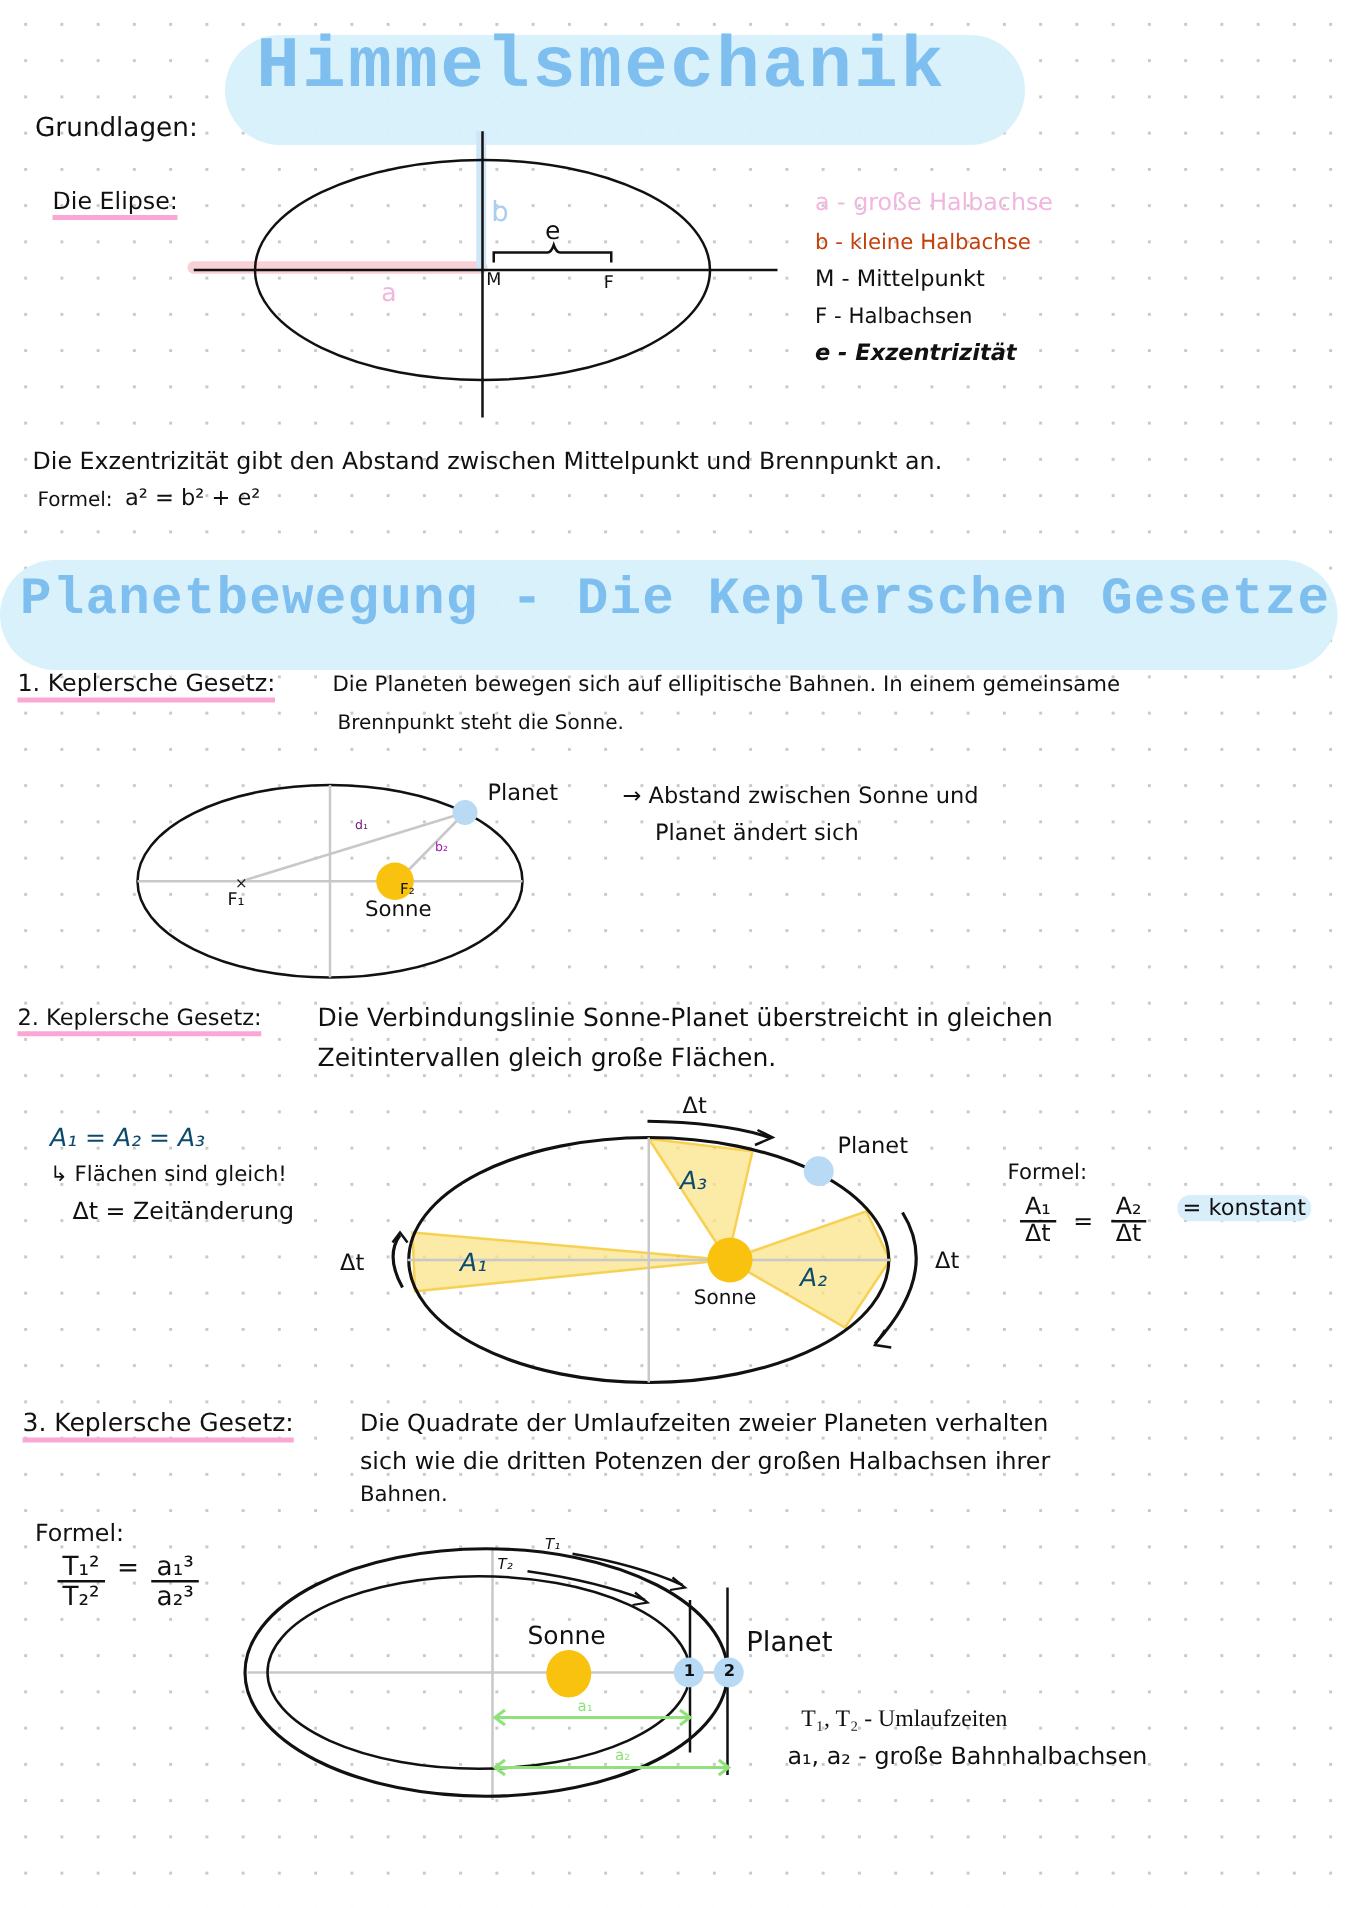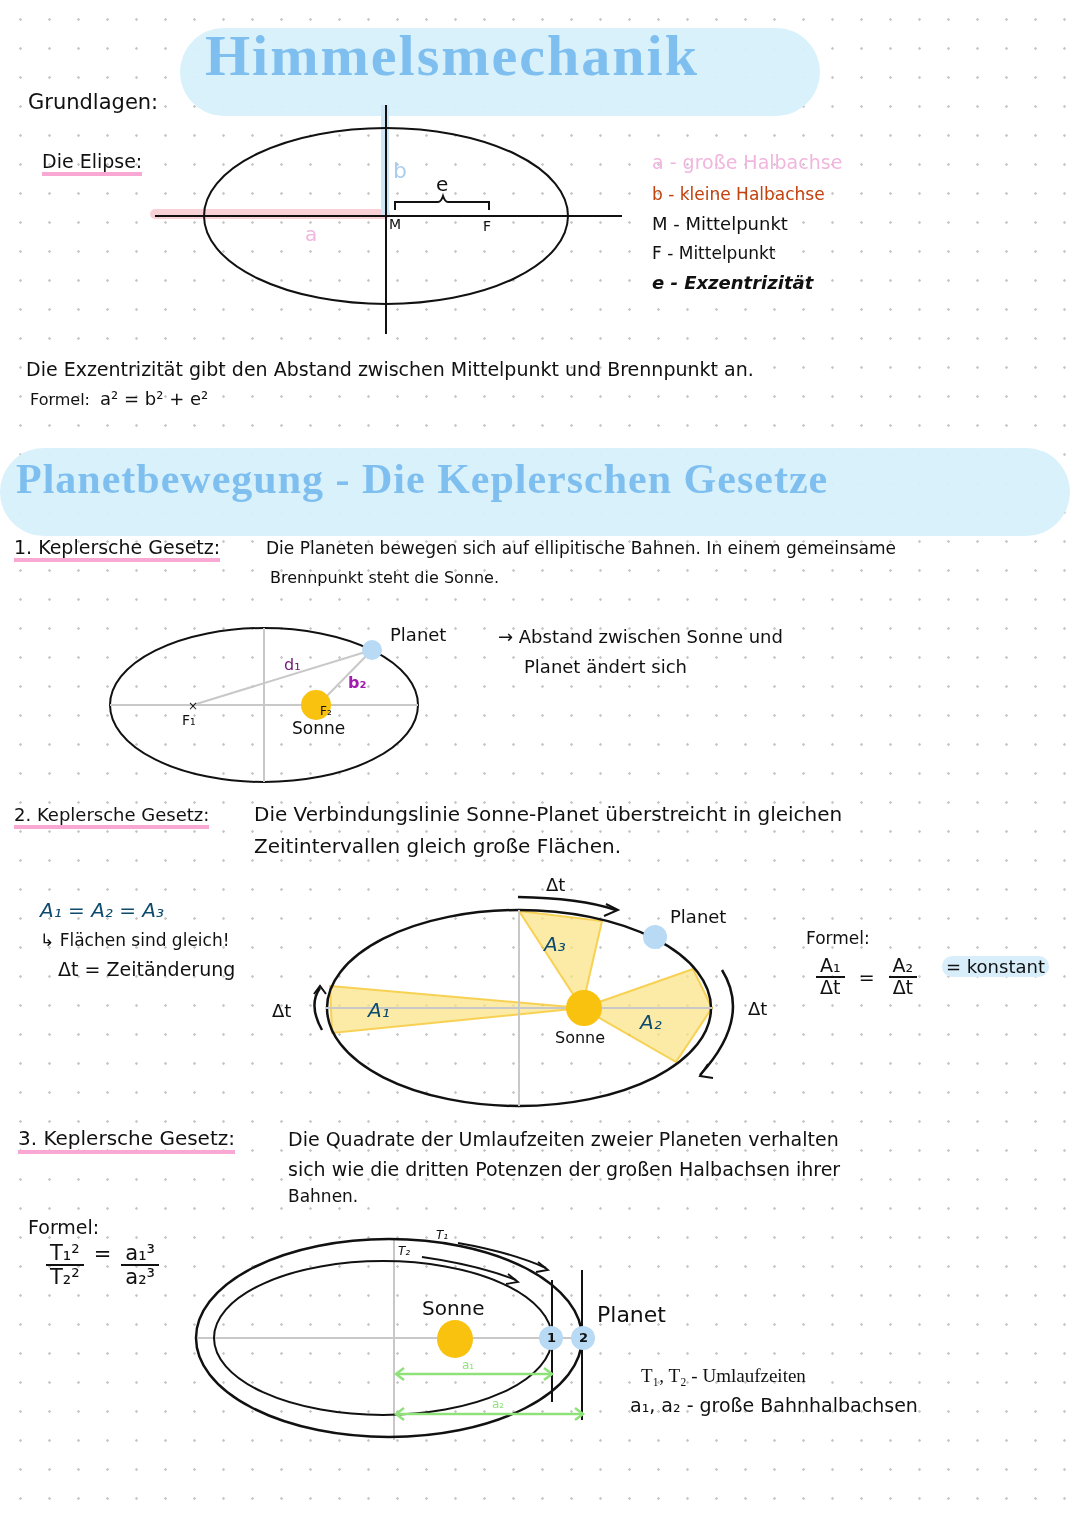--- a/index.html
+++ b/index.html
@@ -8,21 +8,21 @@
     background-color: #ffffff;
     background-image: radial-gradient(circle, #c9c9c9 1.1px, transparent 1.5px);
     background-size: 29px 29px;
     background-position: 6px 5px;
     font-family: "DejaVu Sans", sans-serif;
     color: #111;
   }
   .abs { position: absolute; white-space: nowrap; }
   .hand { font-family: "DejaVu Sans", sans-serif; color: #111; }
   .title {
-    font-family: Liberation Serif, serif; font-weight: bold; color: #7fbff0;
+    font-family: Liberation Mono, monospace; font-weight: bold; color: #7fbff0;
     letter-spacing: 2px;
   }
   .cloud {
     position: absolute; border-radius: 60px; background: #d6f0fb; opacity: .95;
   }
   .uline { border-bottom: 4px solid #f9a8d4; text-align: center; }
   .pink { color: #f0b6de; }
   .lblue { color: #a9cff0; }
   .yellow { color: #0c4a6e; }
   .frac { display: inline-flex; flex-direction: column; align-items: center; line-height: 1.05; }
@@ -54,21 +54,21 @@
 </svg>
 <div class="abs lblue" style="left:393px;top:158px;font-size:22px;">b</div>
 <div class="abs" style="left:436px;top:172px;font-size:20px;">e</div>
 <div class="abs" style="left:389px;top:216px;font-size:14px;">M</div>
 <div class="abs" style="left:483px;top:218px;font-size:14px;">F</div>
 <div class="abs pink" style="left:305px;top:222px;font-size:20px;">a</div>
 
 <div class="abs" style="left:652px;top:151px;font-size:19px;color:#f0b6de;">a - große Halbachse</div>
 <div class="abs" style="left:652px;top:184px;font-size:17px;color:#c2410c;">b - kleine Halbachse</div>
 <div class="abs" style="left:652px;top:213px;font-size:18px;">M - Mittelpunkt</div>
-<div class="abs" style="left:652px;top:243px;font-size:17px;">F - Mittelpunkt</div>
+<div class="abs" style="left:652px;top:243px;font-size:17px;">F - Halbachsen</div>
 <div class="abs" style="left:652px;top:272px;font-size:18px;font-style:italic;font-weight:bold;">e - Exzentrizität</div>
 
 <div class="abs" style="left:26px;top:358px;font-size:19px;">Die Exzentrizität gibt den Abstand zwischen Mittelpunkt und Brennpunkt an.</div>
 <div class="abs" style="left:30px;top:390px;font-size:16px;">Formel:</div>
 <div class="abs" style="left:100px;top:388px;font-size:18px;">a² = b² + e²</div>
 
 <div class="cloud" style="left:0;top:448px;width:1070px;height:88px;border-radius:44px;"></div>
 <div class="abs title" style="left:16px;top:455px;font-size:42px;letter-spacing:1px;">Planetbewegung - Die Keplerschen Gesetze</div>
 
 <div class="abs uline" style="left:14px;top:536px;font-size:19px;">1. Keplersche Gesetz:</div>
@@ -79,22 +79,22 @@
   <ellipse cx="264" cy="705" rx="154" ry="77" fill="none" stroke="#111" stroke-width="2"></ellipse>
   <line x1="110" y1="705" x2="418" y2="705" stroke="#c8c8c8" stroke-width="2"></line>
   <line x1="264" y1="628" x2="264" y2="782" stroke="#c8c8c8" stroke-width="2"></line>
   <line x1="193" y1="705" x2="372" y2="650" stroke="#c8c8c8" stroke-width="2"></line>
   <line x1="318" y1="705" x2="372" y2="650" stroke="#c8c8c8" stroke-width="2"></line>
   <circle cx="316" cy="705" r="15" fill="#f8c20e"></circle>
   <circle cx="372" cy="650" r="10" fill="#b8daf5"></circle>
   <text x="188" y="710" font-size="12" fill="#111">×</text>
 </svg>
 <div class="abs" style="left:390px;top:624px;font-size:18px;">Planet</div>
-<div class="abs" style="left:284px;top:655px;font-size:16px;color:#701a75;">d₁</div>
-<div class="abs" style="left:348px;top:673px;font-size:16px;color:#a21caf;font-weight:bold;">b₂</div>
+<div class="abs" style="left:284px;top:655px;font-size:10px;color:#701a75;">d₁</div>
+<div class="abs" style="left:348px;top:673px;font-size:10px;color:#a21caf;">b₂</div>
 <div class="abs" style="left:182px;top:712px;font-size:14px;">F₁</div>
 <div class="abs" style="left:320px;top:704px;font-size:12px;">F₂</div>
 <div class="abs" style="left:292px;top:718px;font-size:17px;">Sonne</div>
 <div class="abs" style="left:498px;top:626px;font-size:18px;">→ Abstand zwischen Sonne und</div>
 <div class="abs" style="left:524px;top:656px;font-size:18px;">Planet ändert sich</div>
 
 <div class="abs uline" style="left:14px;top:804px;font-size:18px;">2. Keplersche Gesetz:</div>
 <div class="abs" style="left:254px;top:802px;font-size:20px;text-align:right;">Die Verbindungslinie  Sonne-Planet überstreicht in gleichen</div>
 <div class="abs" style="left:254px;top:834px;font-size:20px;">Zeitintervallen gleich große Flächen.</div>
 

